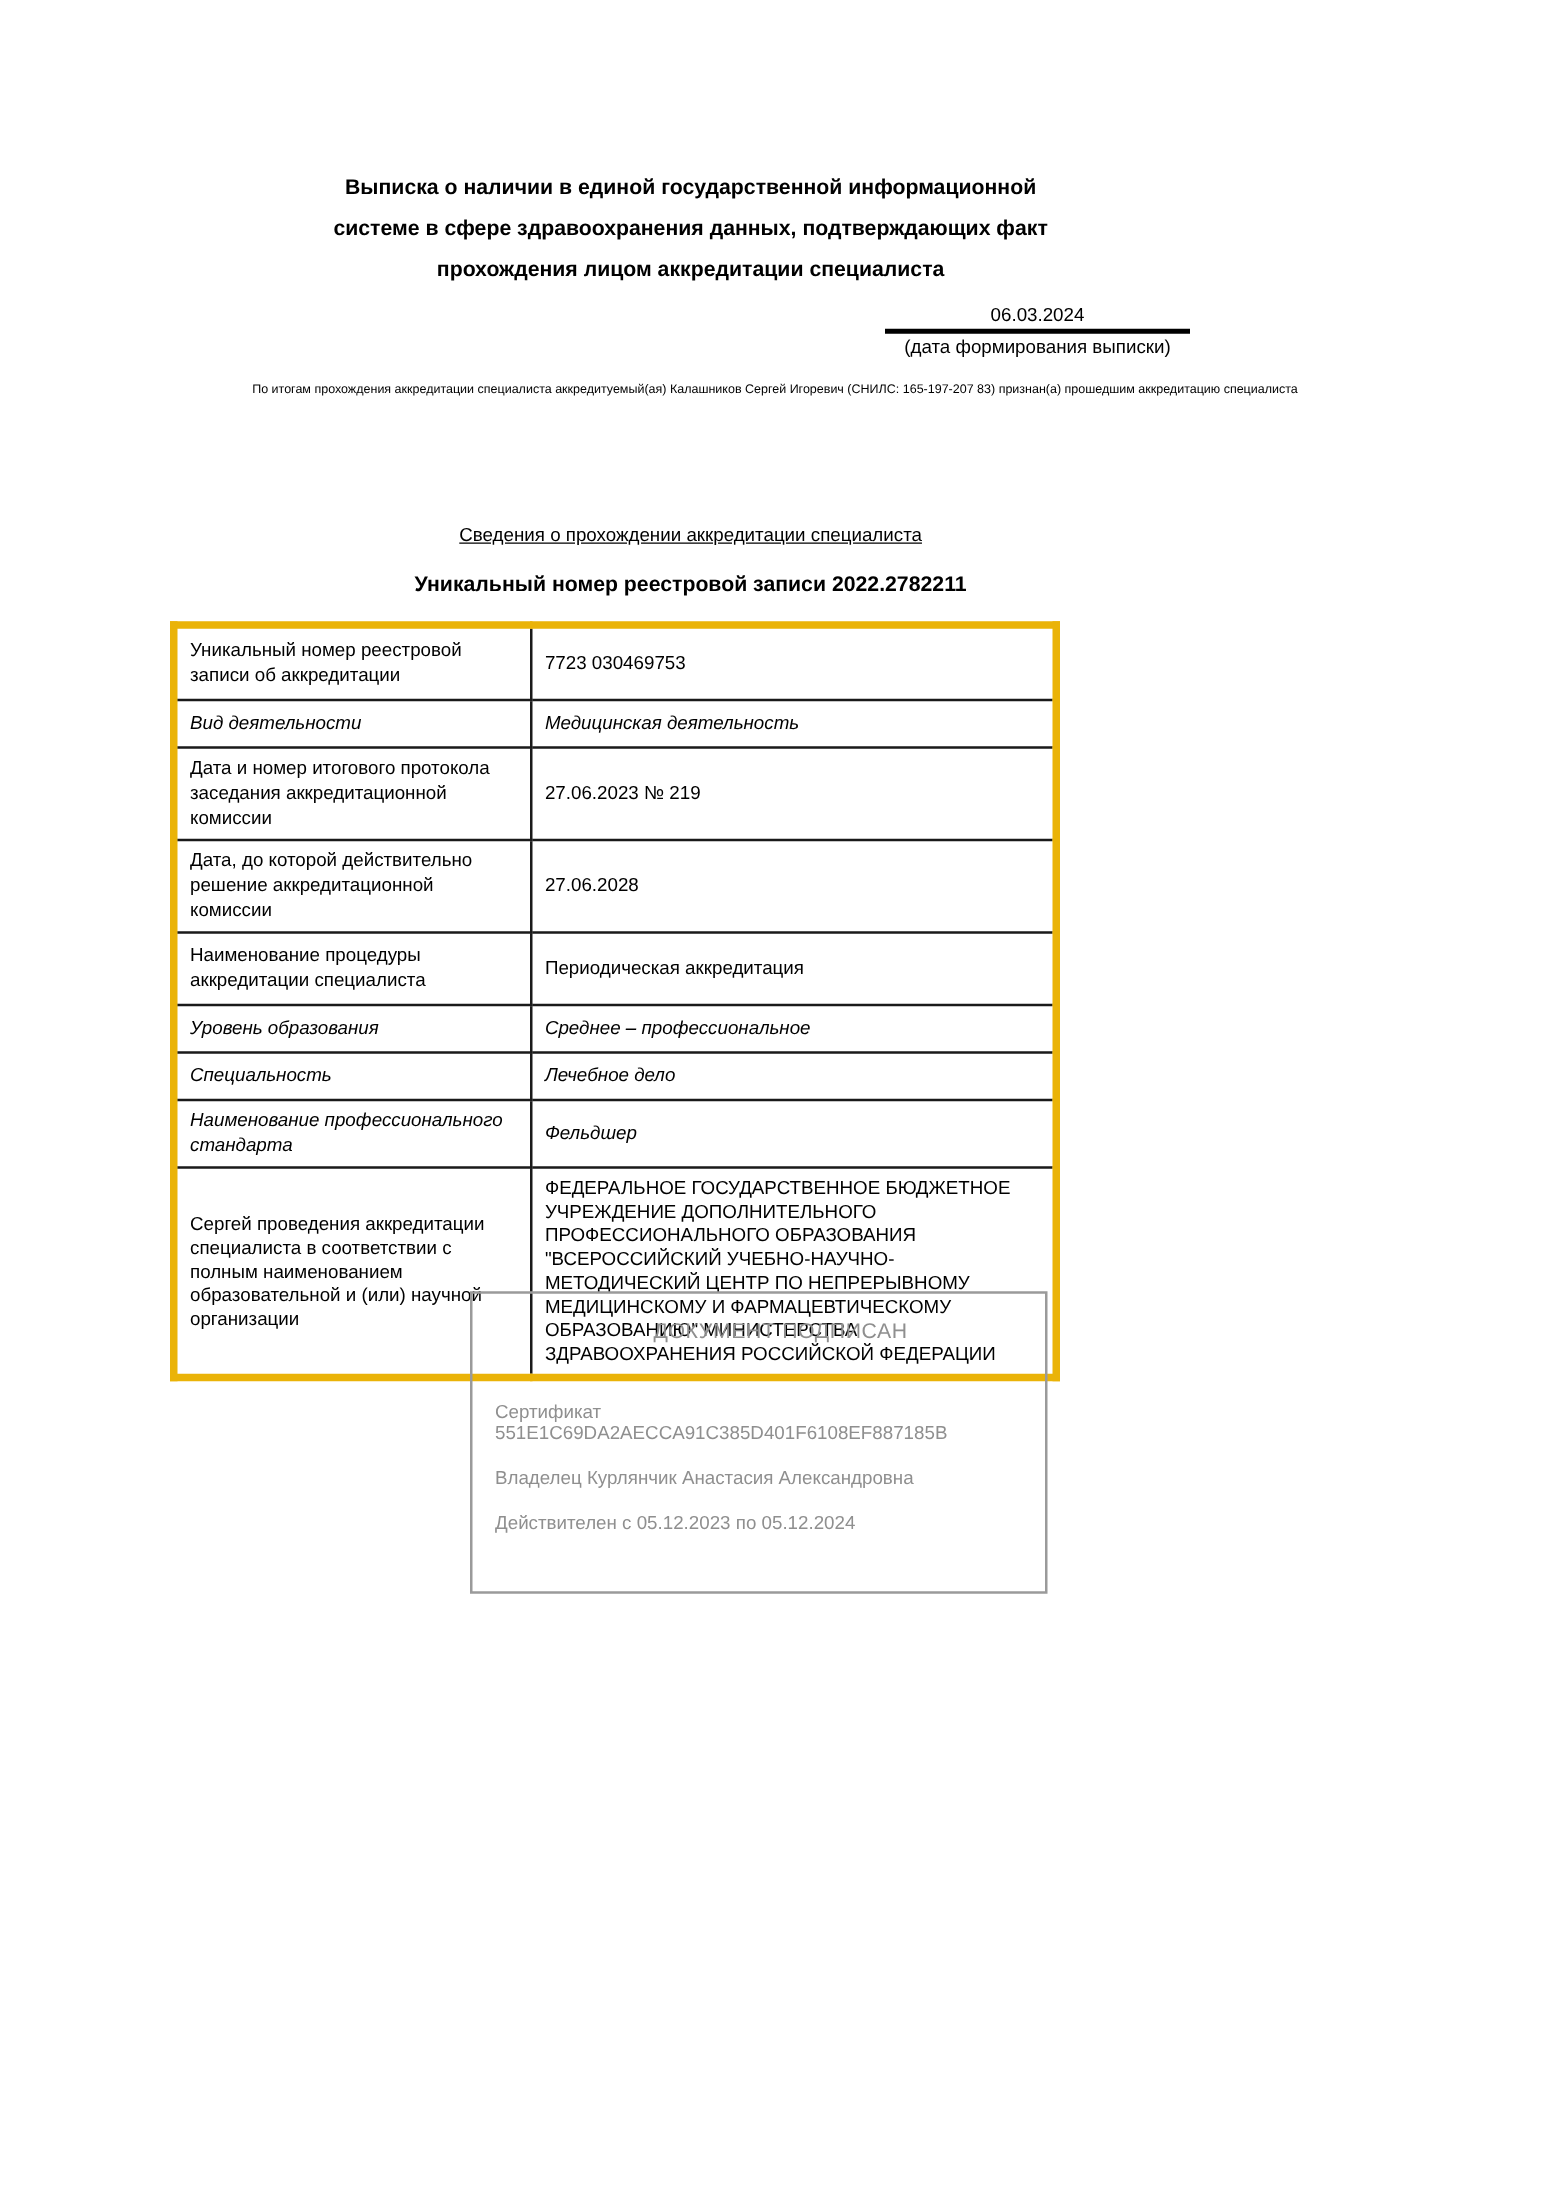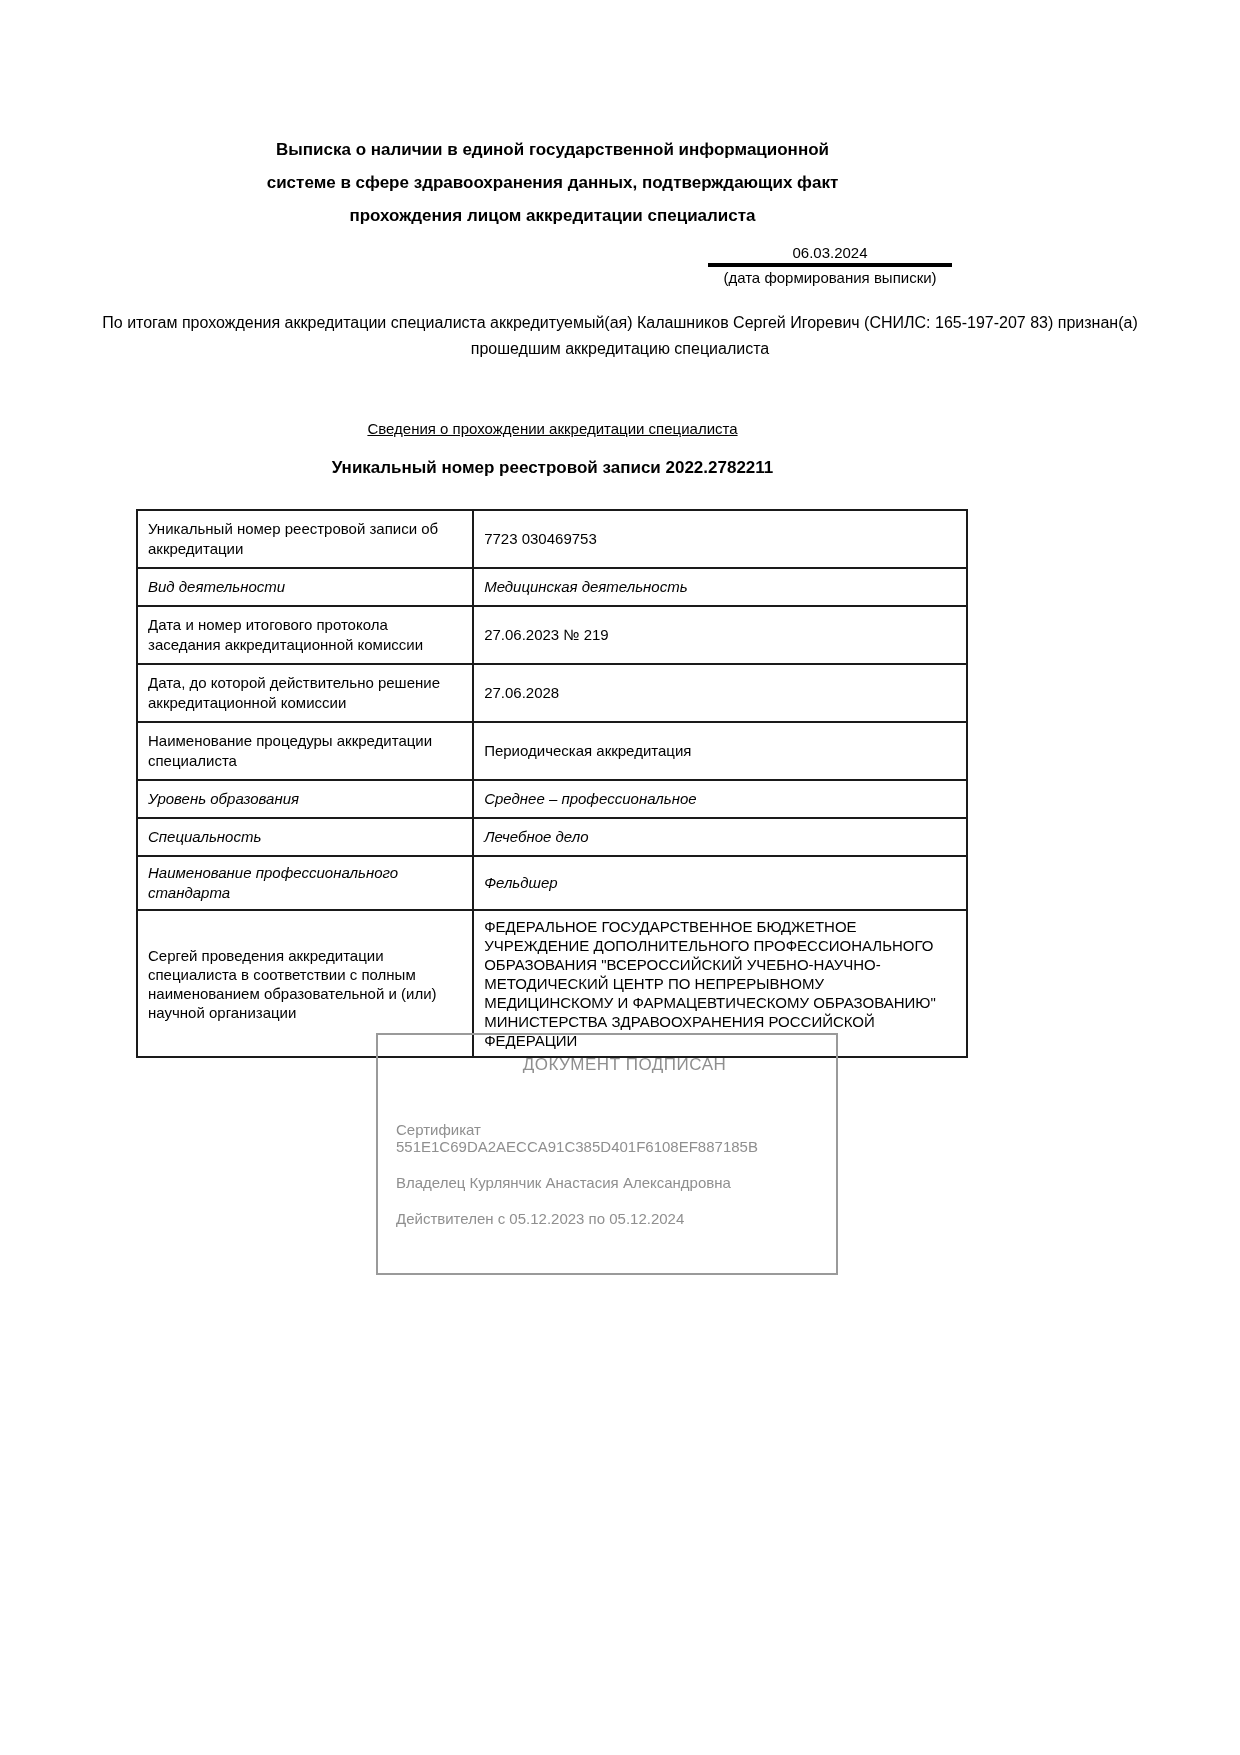--- a/index.html
+++ b/index.html
@@ -40,25 +40,25 @@
     padding-bottom: 2px;
     border-bottom: 4px solid #000000;
   }
   .date-caption {
     display: block;
     padding-top: 2px;
     font-size: 15px;
   }
   .intro-paragraph {
     position: absolute;
-    top: 310px;
+    top: 299px;
     left: 85px;
     width: 1070px;
     text-align: center;
-    font-size: 16px;
+    font-size: 10px;
     line-height: 26px;
   }
   .section-heading {
     position: absolute;
     top: 420px;
     left: 135px;
     width: 835px;
     text-align: center;
     font-size: 15px;
     text-decoration: underline;
@@ -69,25 +69,24 @@
     left: 135px;
     width: 835px;
     text-align: center;
     font-size: 17px;
     font-weight: bold;
   }
   .info-table {
     position: absolute;
     top: 497px;
     left: 136px;
-    width: 832px;
-    border: 2px solid #eab308;
+    width: 712px;
+    border: 6px solid #eab308;
     border-collapse: collapse;
     table-layout: fixed;
-    margin-top: 12px;
   }
   .info-table td {
     border: 2px solid #1a1a1a;
     font-size: 15px;
     line-height: 20px;
     padding: 6px 10px;
     vertical-align: middle;
     word-wrap: break-word;
   }
   .info-table col.c-label { width: 40.5%; }

